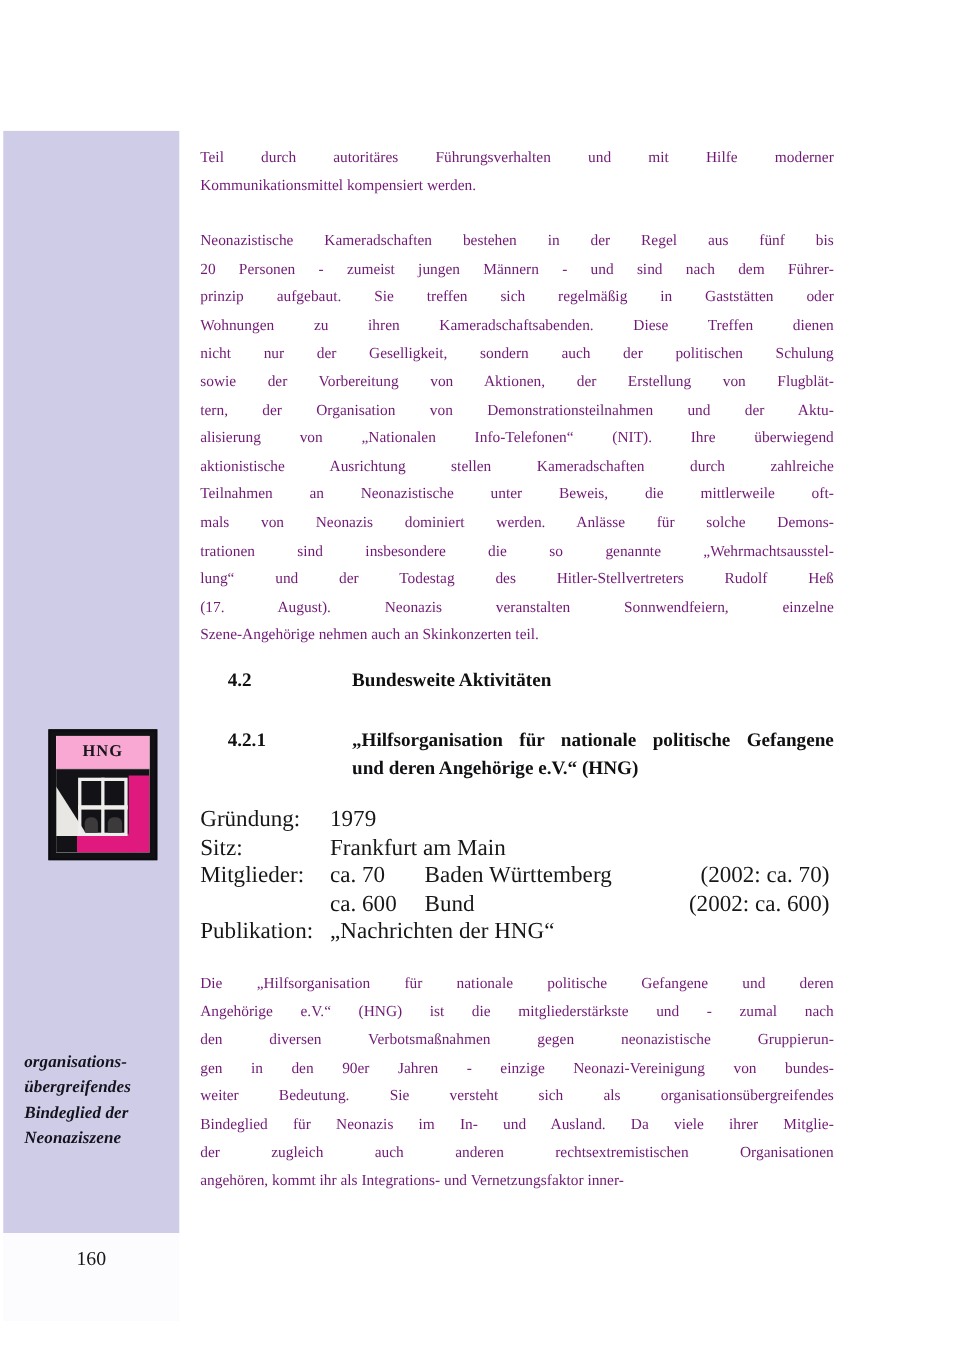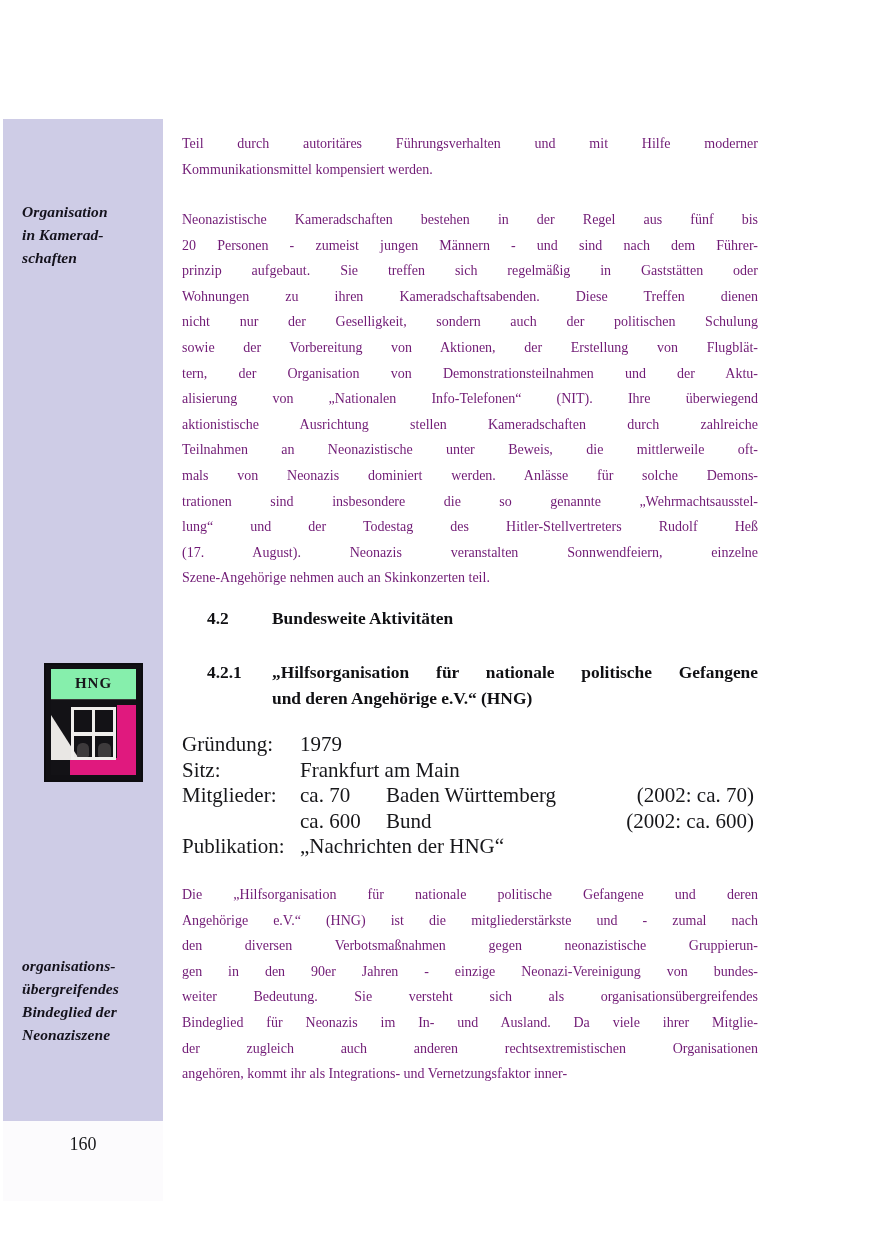--- a/index.html
+++ b/index.html
@@ -76,21 +76,21 @@
     inset: 4px 5px 5px 5px;
     background: #f2f0ee;
     overflow: hidden;
   }
   
   .logo-banner {
     position: absolute;
     left: 0; top: 0;
     width: 100%;
     height: 28%;
-    background: #86efac;
+    background: #f9a8d4;
     display: flex;
     align-items: center;
     justify-content: center;
     border-bottom: 1px solid #3a3a3a;
     z-index: 4;
   }
   .logo-banner span {
     font-family: "Liberation Serif", "DejaVu Serif", serif;
     font-weight: bold;
     font-size: 15px;
@@ -240,20 +240,21 @@
     top: 0;
     margin-left: 25px;
   }
   .heading .title {
     display: block;
     margin-left: 90px;
     text-align: justify;
   }
   .heading .title .ln {
     display: block;
+    margin-left: 48px;
   }
   .h-42   { top: 606px; }
   .h-421  { top: 660px; }
 
   
   .facts {
     position: absolute;
     left: 0;
     top: 732px;
     width: 576px;
@@ -300,25 +301,20 @@
   }
 </style>
 </head>
 <body>
 
 <div class="page">
 
   <div class="margin-band"></div>
   <div class="margin-footer"></div>
 
-  <div class="margin-note margin-note-1">
-    <span class="ln">Organisation</span><br>
-    <span class="ln">in Kamerad-</span><br>
-    <span class="ln">schaften</span>
-  </div>
 
   <div class="logo">
     <div class="logo-inner">
       <div class="logo-body"></div>
       <div class="logo-magenta-r"></div>
       <div class="logo-magenta-b"></div>
       <div class="logo-wedge"></div>
       <div class="logo-window"></div>
       <div class="logo-bar-h2"></div>
       <div class="logo-figs">

